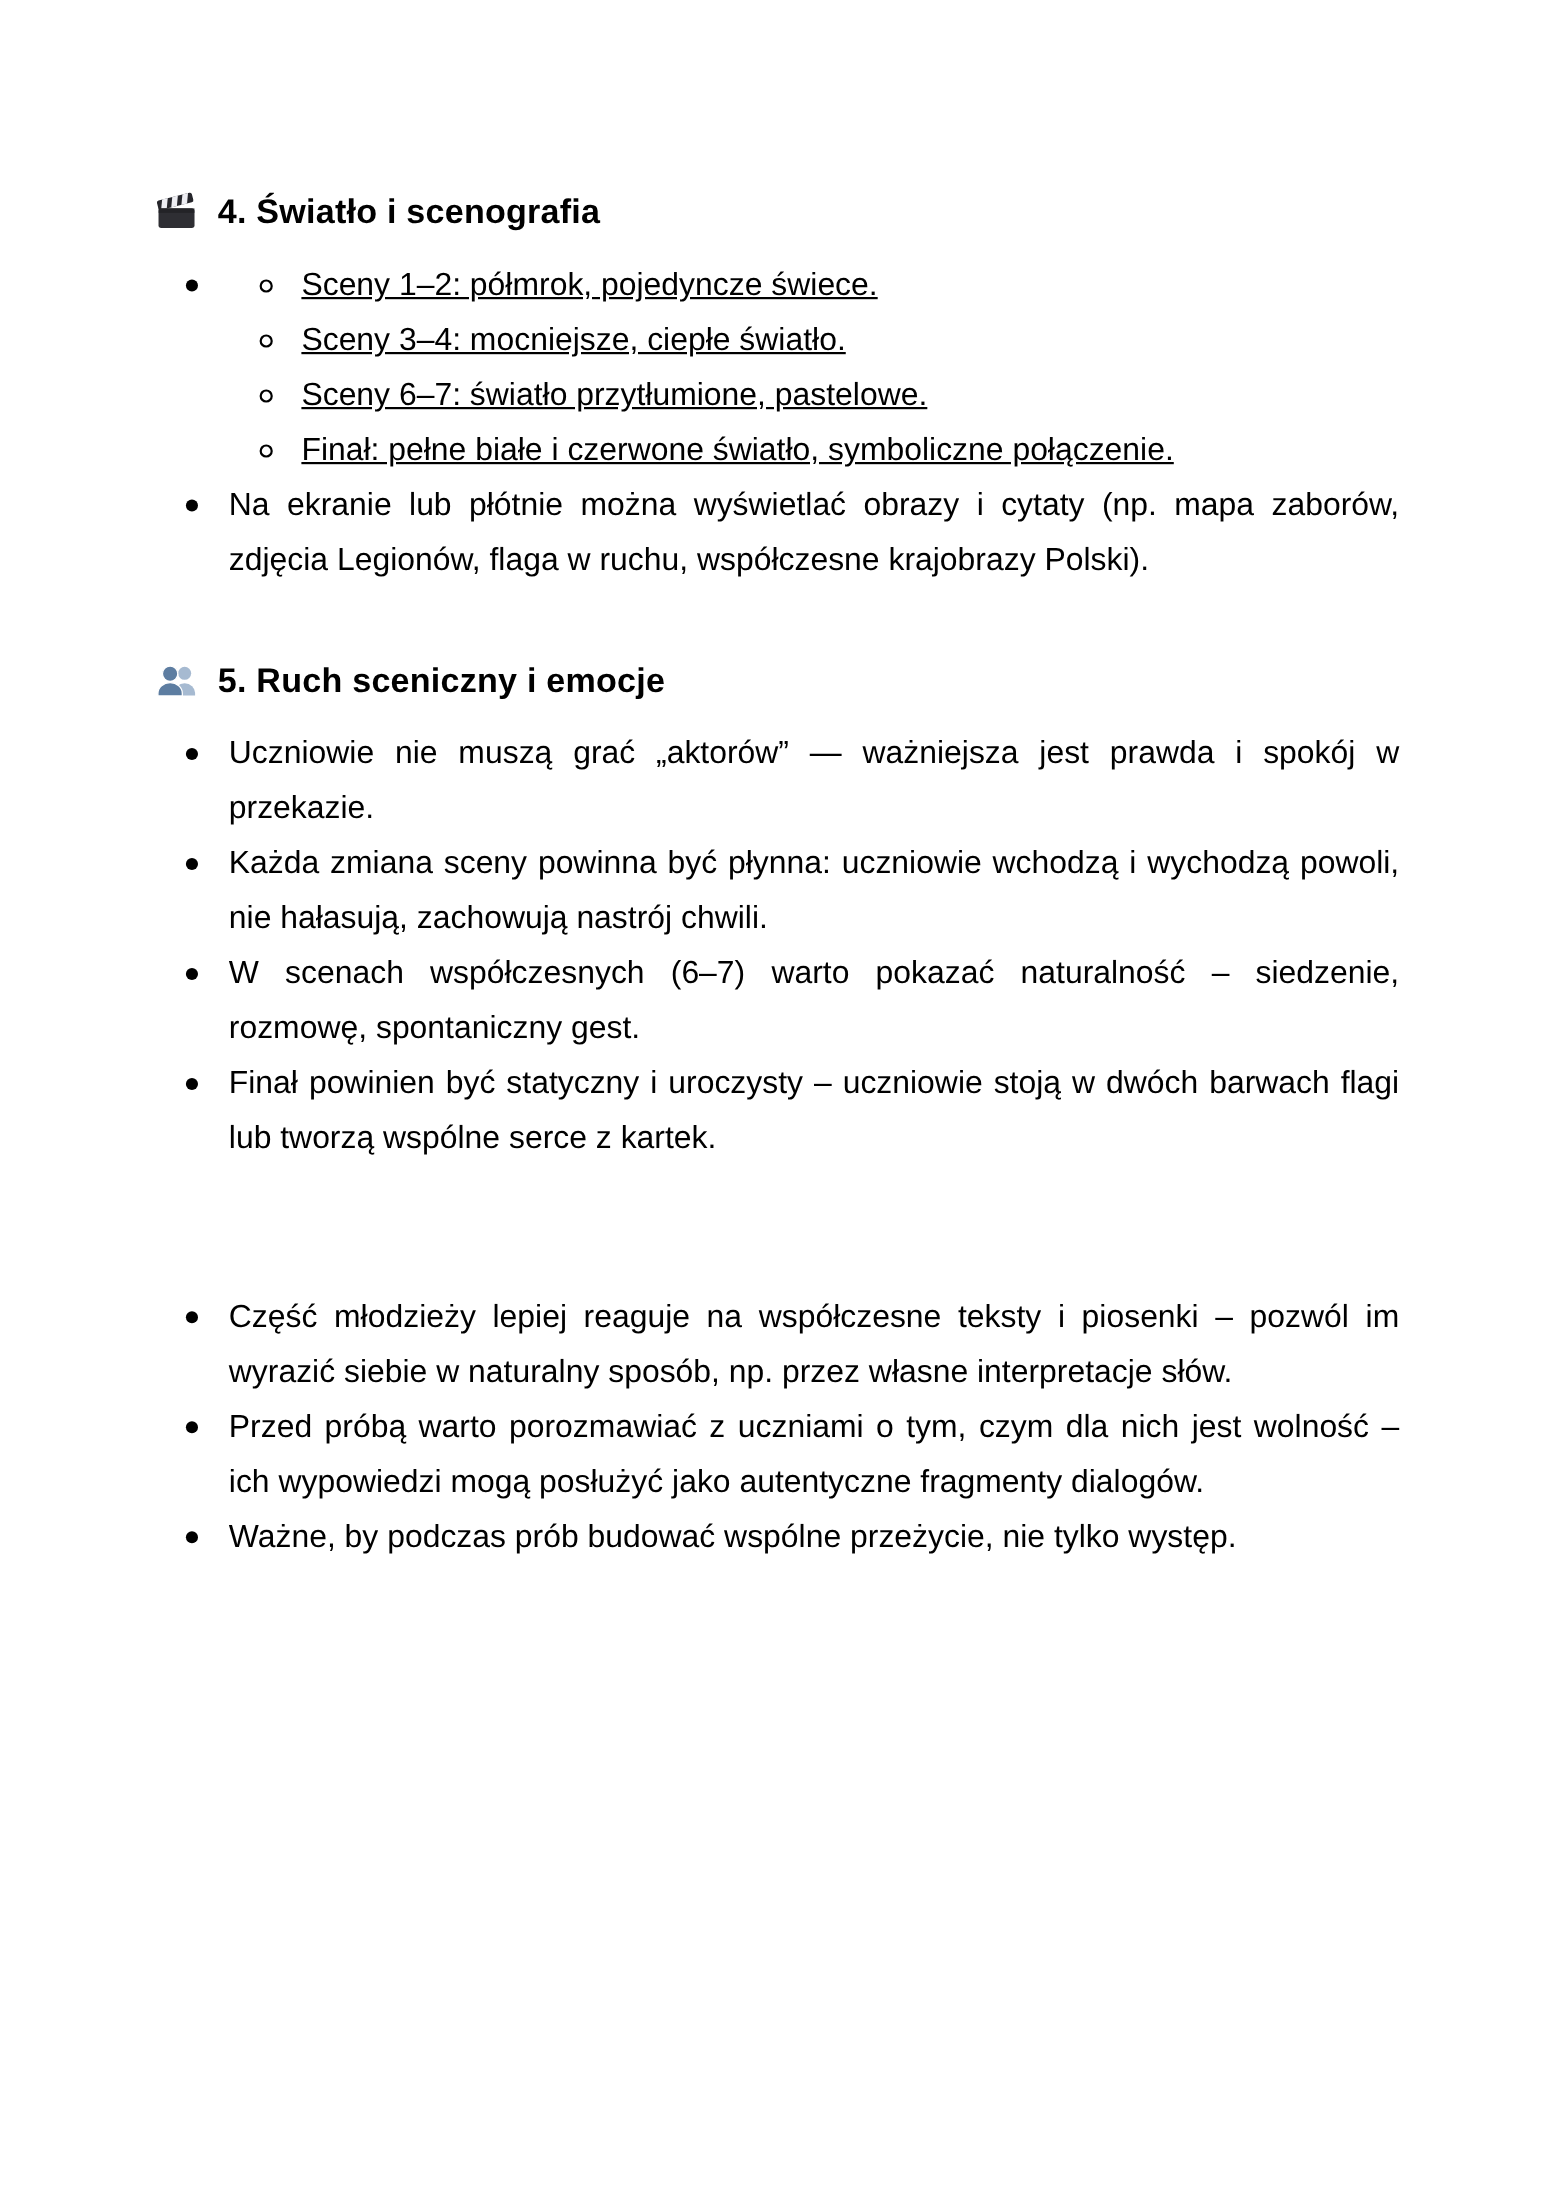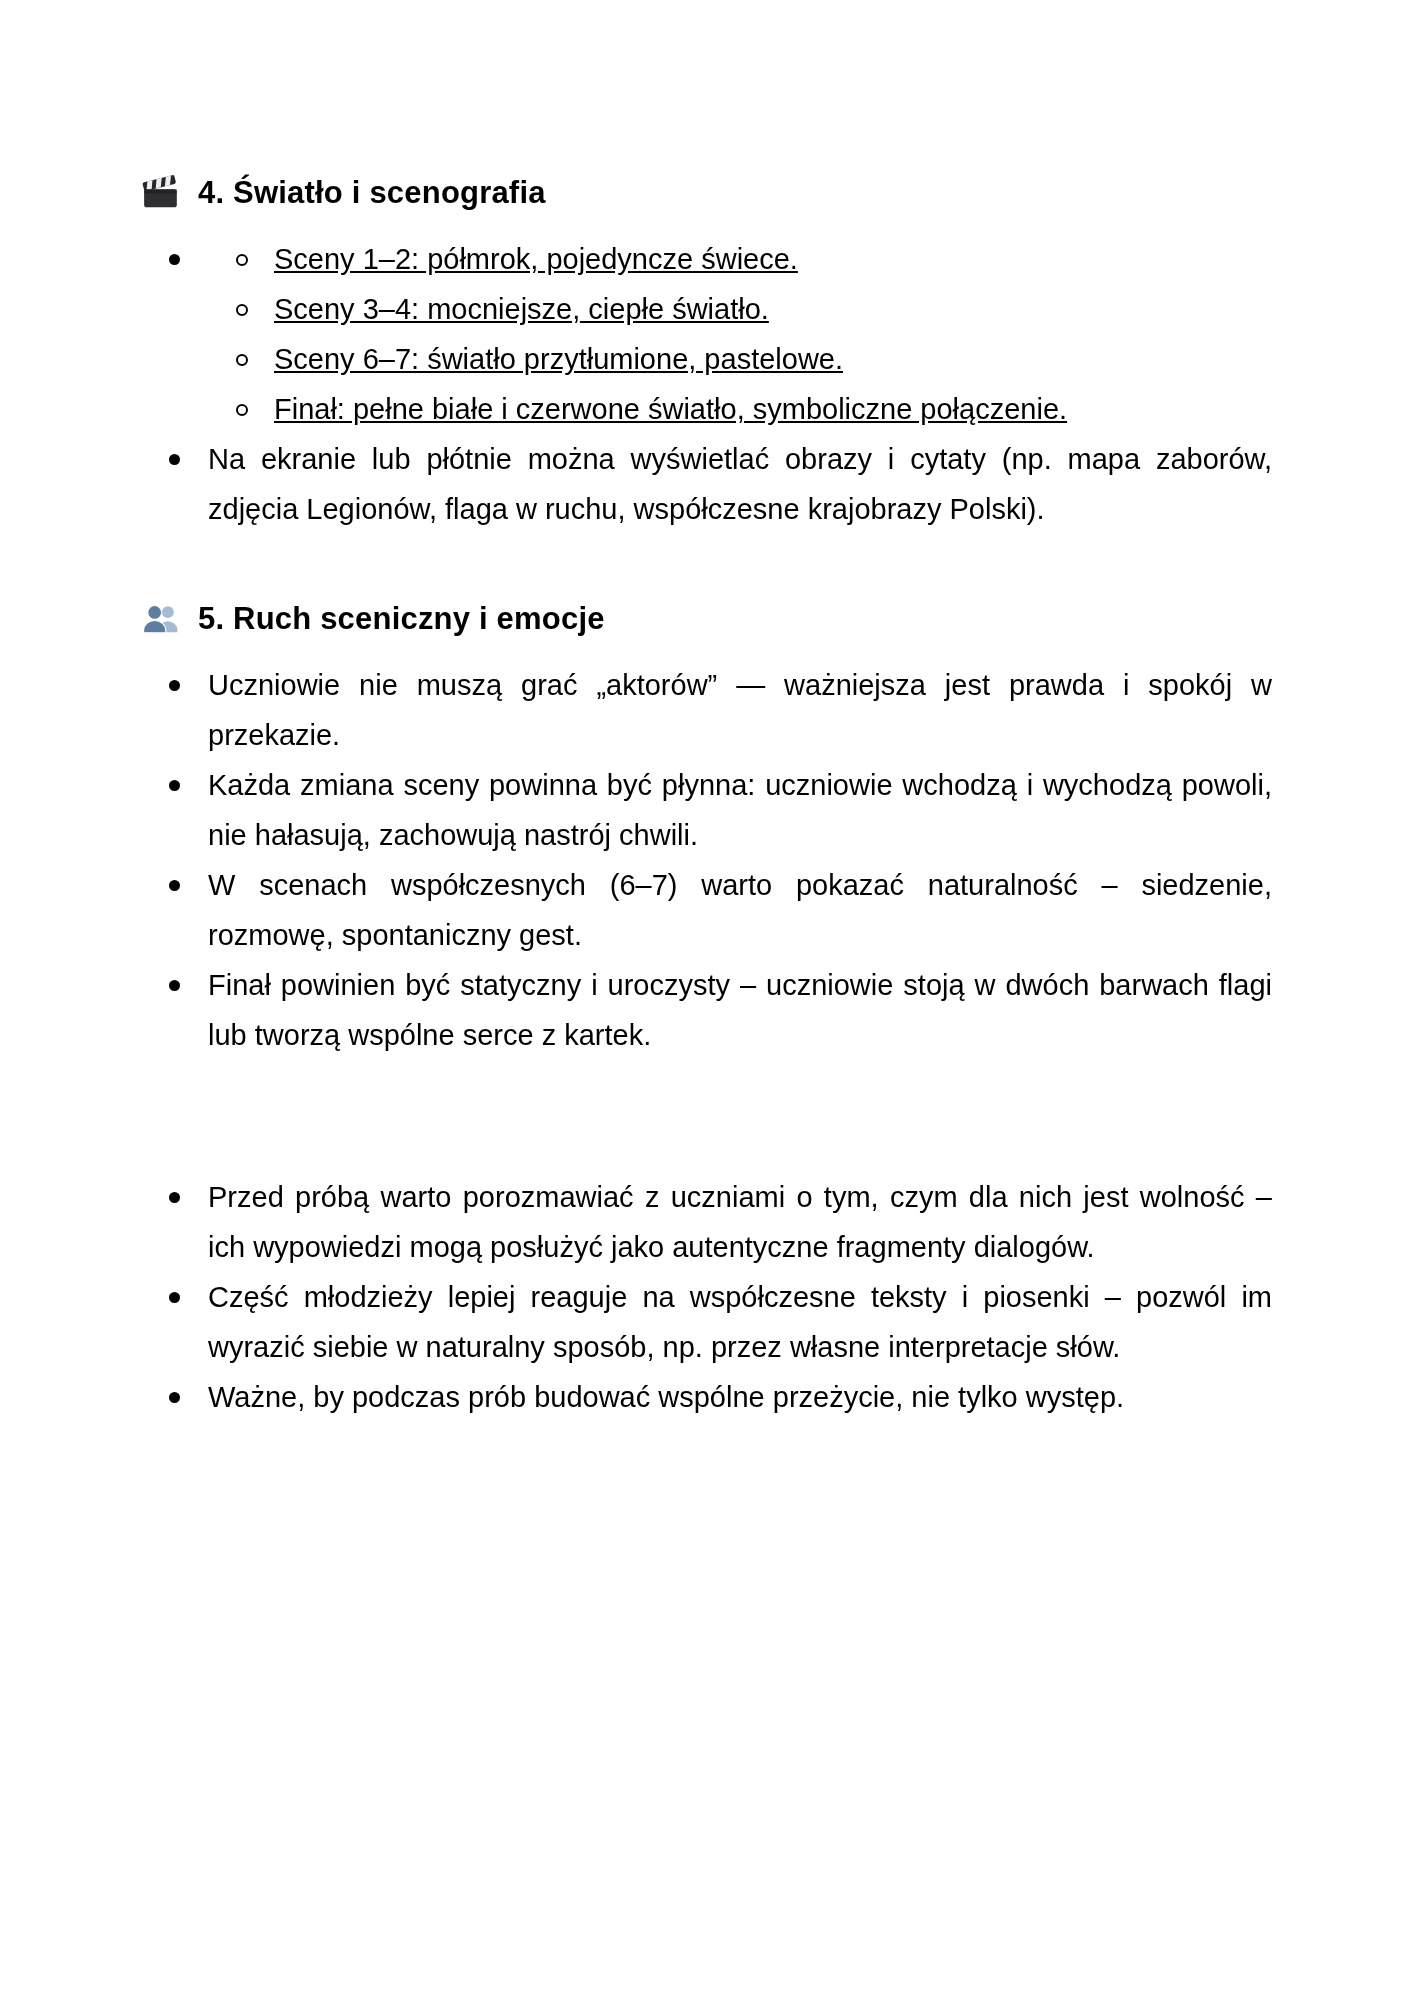--- a/index.html
+++ b/index.html
@@ -129,19 +129,19 @@
     <ul class="l1">
       <li><span>Uczniowie nie muszą grać „aktorów” — ważniejsza jest prawda i spokój w przekazie.</span></li>
       <li><span>Każda zmiana sceny powinna być płynna: uczniowie wchodzą i wychodzą powoli, nie hałasują, zachowują nastrój chwili.</span></li>
       <li><span>W scenach współczesnych (6–7) warto pokazać naturalność – siedzenie, rozmowę, spontaniczny gest.</span></li>
       <li><span>Finał powinien być statyczny i uroczysty – uczniowie stoją w dwóch barwach flagi lub tworzą wspólne serce z kartek.</span></li>
     </ul>
   </section>
 
   <section class="doc-section gap-large">
     <ul class="l1">
+      <li><span>Część młodzieży lepiej reaguje na współczesne teksty i piosenki – pozwól im wyrazić siebie w naturalny sposób, np. przez własne interpretacje słów.</span></li>
       <li><span>Przed próbą warto porozmawiać z uczniami o tym, czym dla nich jest wolność – ich wypowiedzi mogą posłużyć jako autentyczne fragmenty dialogów.</span></li>
-      <li><span>Część młodzieży lepiej reaguje na współczesne teksty i piosenki – pozwól im wyrazić siebie w naturalny sposób, np. przez własne interpretacje słów.</span></li>
       <li><span>Ważne, by podczas prób budować wspólne przeżycie, nie tylko występ.</span></li>
     </ul>
   </section>
 
 </div>
 
 </body></html>

